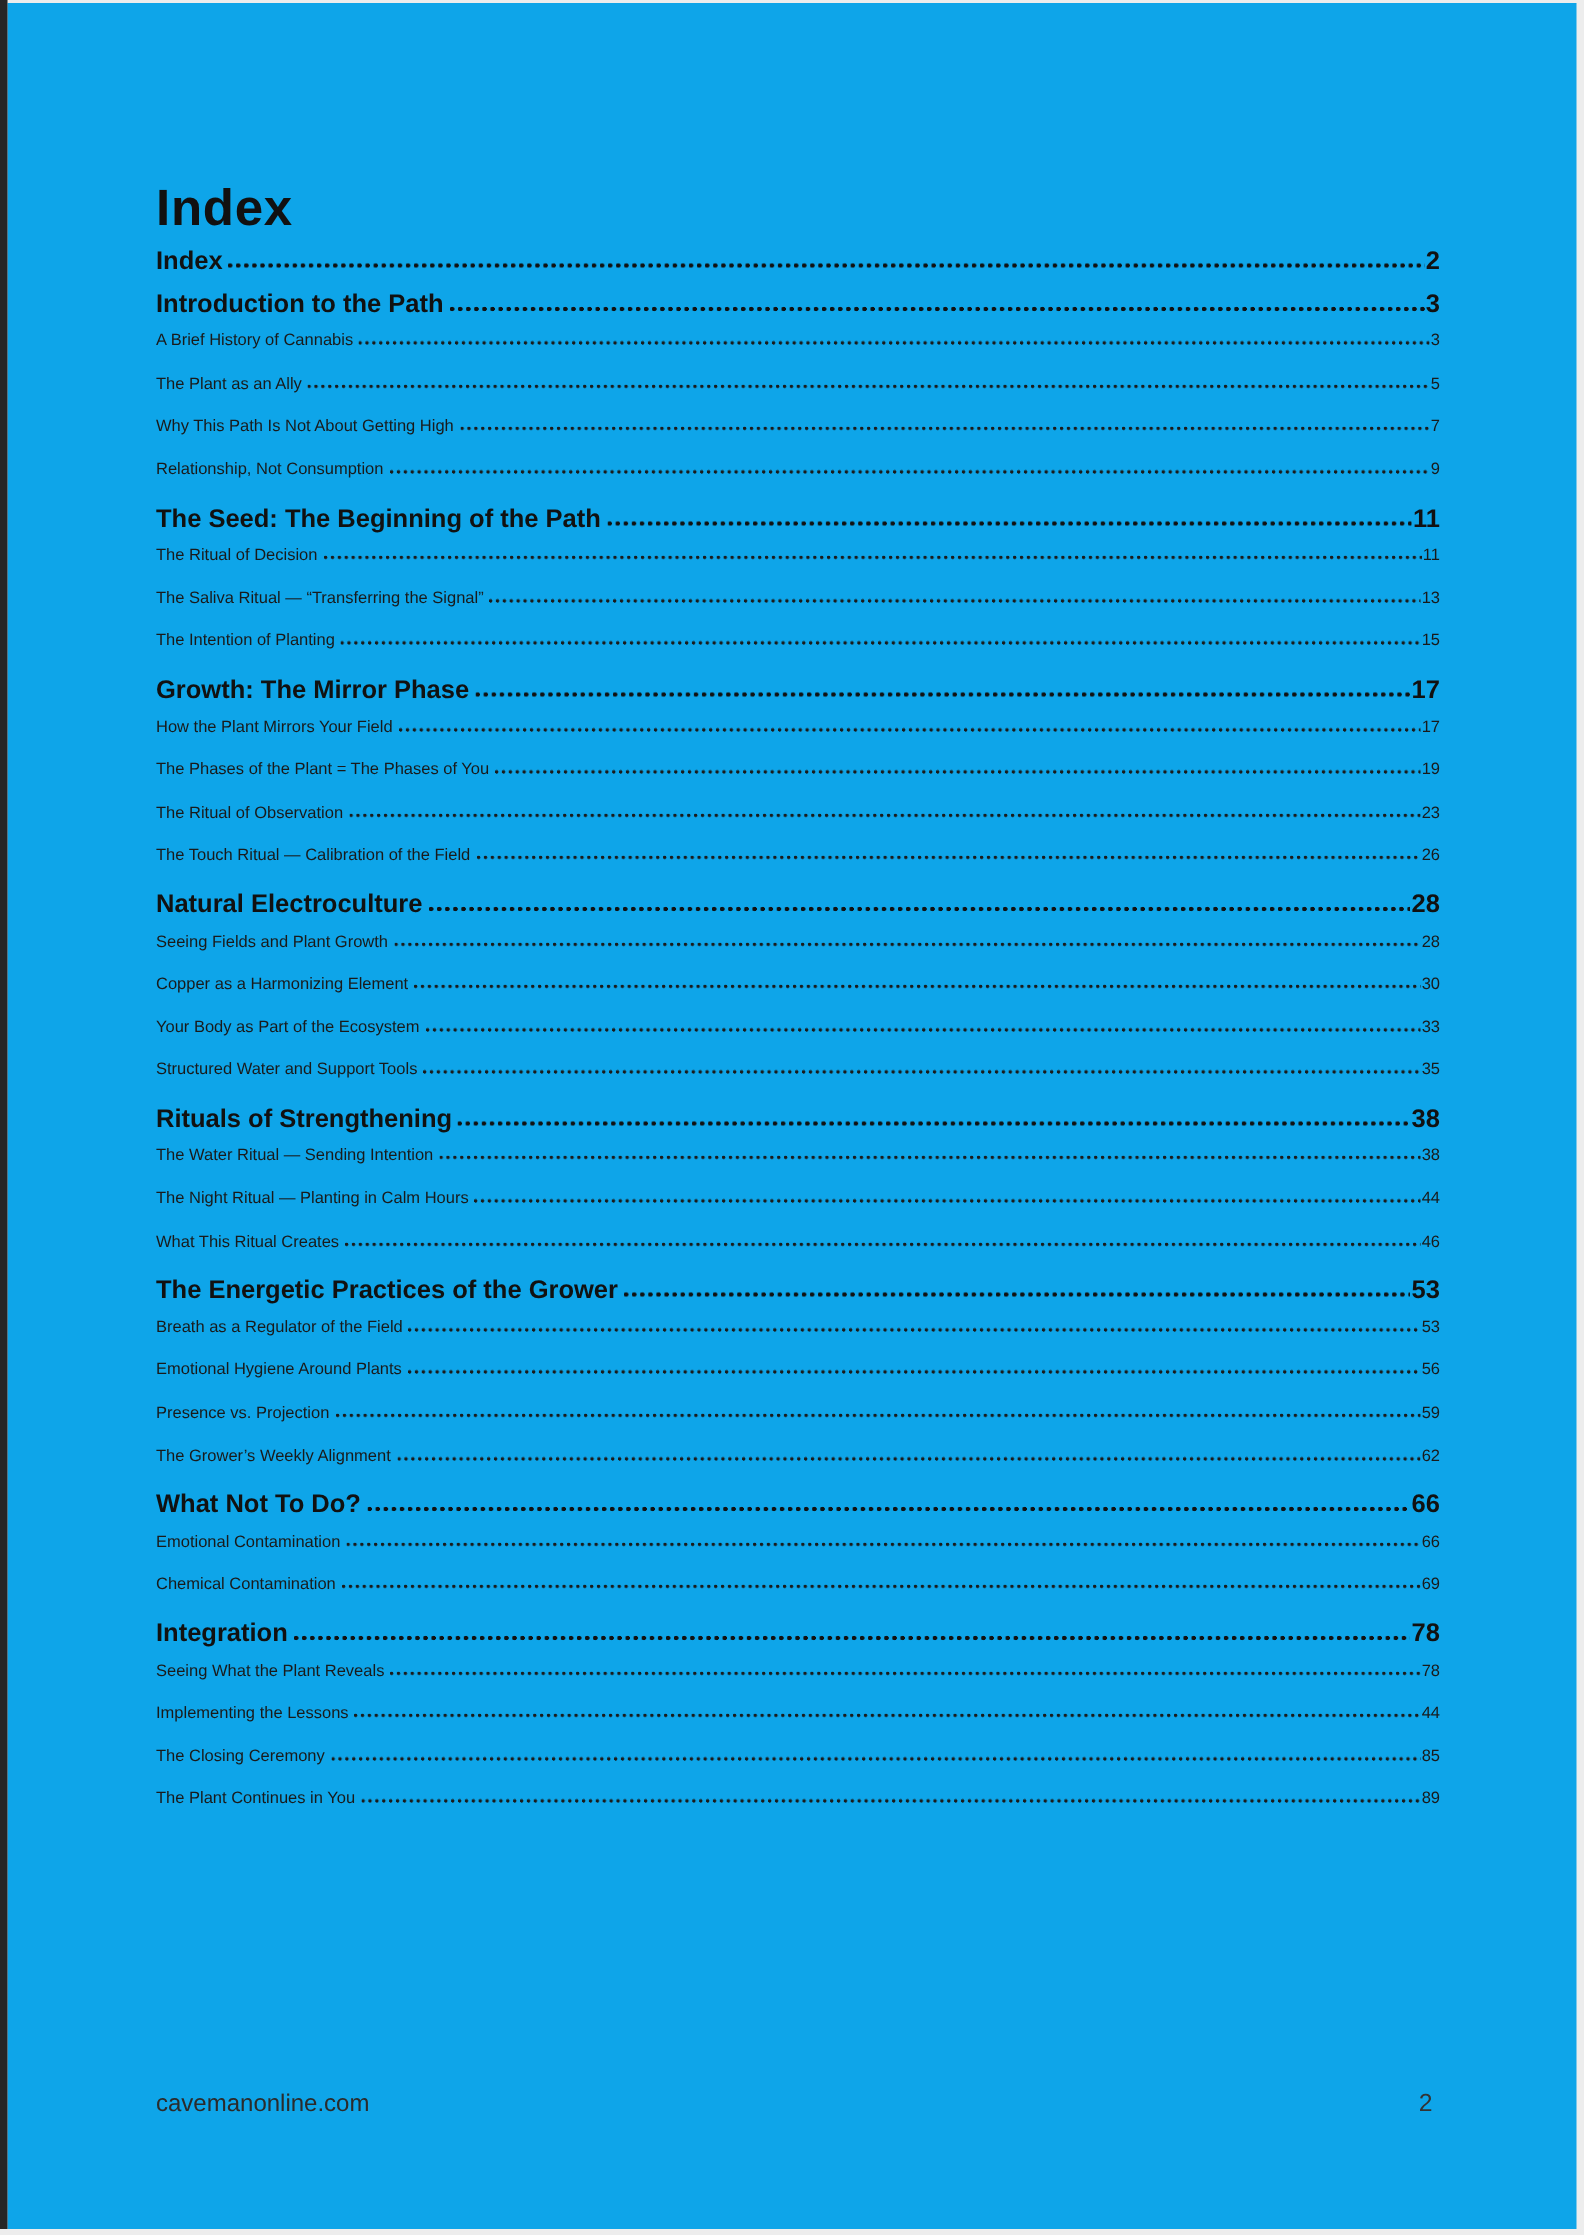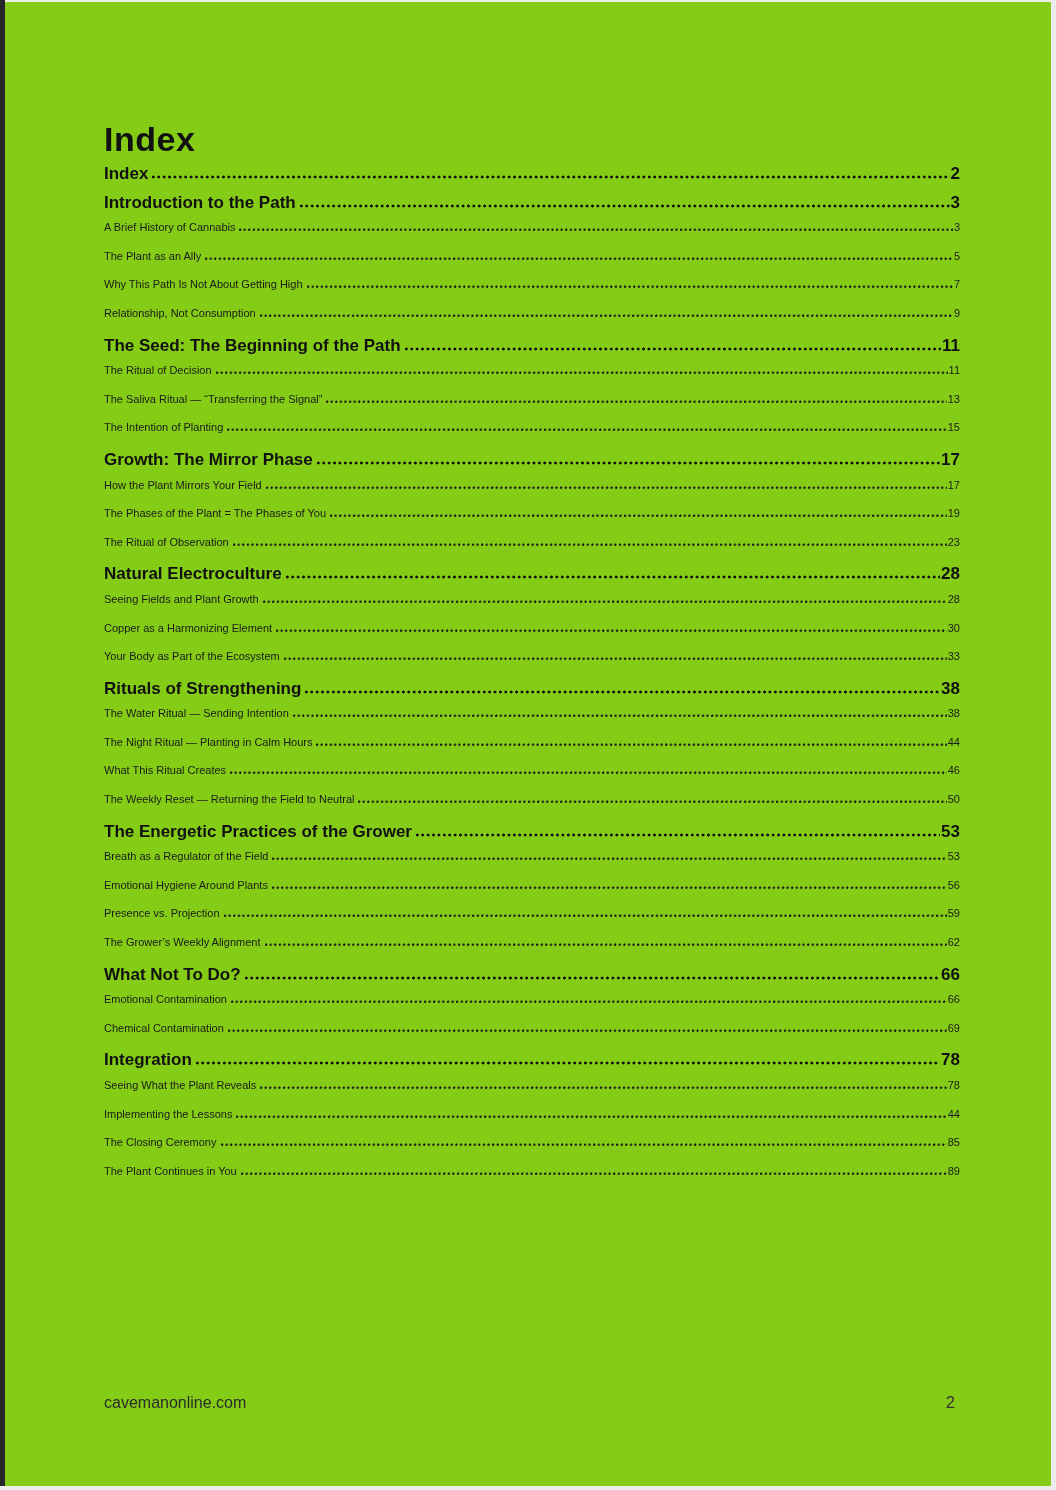--- a/index.html
+++ b/index.html
@@ -15,21 +15,21 @@
     position: relative;
     width: 1056px;
     height: 1490px;
   }
   .page {
     position: absolute;
     left: 5px;
     top: 2px;
     width: 1046px;
     height: 1484px;
-    background: #84cc16;
+    background: #0ea5e9;
   }
   .edge-left {
     position: absolute;
     left: 0;
     top: 0;
     width: 5px;
     height: 1486px;
     background: #262626;
     z-index: 2;
   }
@@ -167,64 +167,69 @@
         <div class="toc-row">
     <span class="label">The Phases of the Plant = The Phases of You </span>
     <span class="leader"></span>
     <span class="page-num">19</span>
   </div>
         <div class="toc-row">
     <span class="label">The Ritual of Observation </span>
     <span class="leader"></span>
     <span class="page-num">23</span>
   </div>
+        <div class="toc-row">
+    <span class="label">The Touch Ritual — Calibration of the Field </span>
+    <span class="leader"></span>
+    <span class="page-num">26</span>
+  </div>
         <div class="toc-row bold">
     <span class="label">Natural Electroculture </span>
     <span class="leader"></span>
     <span class="page-num">28</span>
   </div>
         <div class="toc-row">
     <span class="label">Seeing Fields and Plant Growth</span>
     <span class="leader"></span>
     <span class="page-num">28</span>
   </div>
         <div class="toc-row">
     <span class="label">Copper as a Harmonizing Element</span>
     <span class="leader"></span>
     <span class="page-num">30</span>
   </div>
         <div class="toc-row">
     <span class="label">Your Body as Part of the Ecosystem </span>
     <span class="leader"></span>
     <span class="page-num">33</span>
   </div>
+        <div class="toc-row">
+    <span class="label">Structured Water and Support Tools</span>
+    <span class="leader"></span>
+    <span class="page-num">35</span>
+  </div>
         <div class="toc-row bold">
     <span class="label">Rituals of Strengthening </span>
     <span class="leader"></span>
     <span class="page-num">38</span>
   </div>
         <div class="toc-row">
     <span class="label">The Water Ritual — Sending Intention</span>
     <span class="leader"></span>
     <span class="page-num">38</span>
   </div>
         <div class="toc-row">
     <span class="label">The Night Ritual — Planting in Calm Hours </span>
     <span class="leader"></span>
     <span class="page-num">44</span>
   </div>
         <div class="toc-row">
     <span class="label">What This Ritual Creates </span>
     <span class="leader"></span>
     <span class="page-num">46</span>
-  </div>
-        <div class="toc-row">
-    <span class="label">The Weekly Reset — Returning the Field to Neutral </span>
-    <span class="leader"></span>
-    <span class="page-num">50</span>
   </div>
         <div class="toc-row bold">
     <span class="label">The Energetic Practices of the Grower </span>
     <span class="leader"></span>
     <span class="page-num">53</span>
   </div>
         <div class="toc-row">
     <span class="label">Breath as a Regulator of the Field</span>
     <span class="leader"></span>
     <span class="page-num">53</span>

